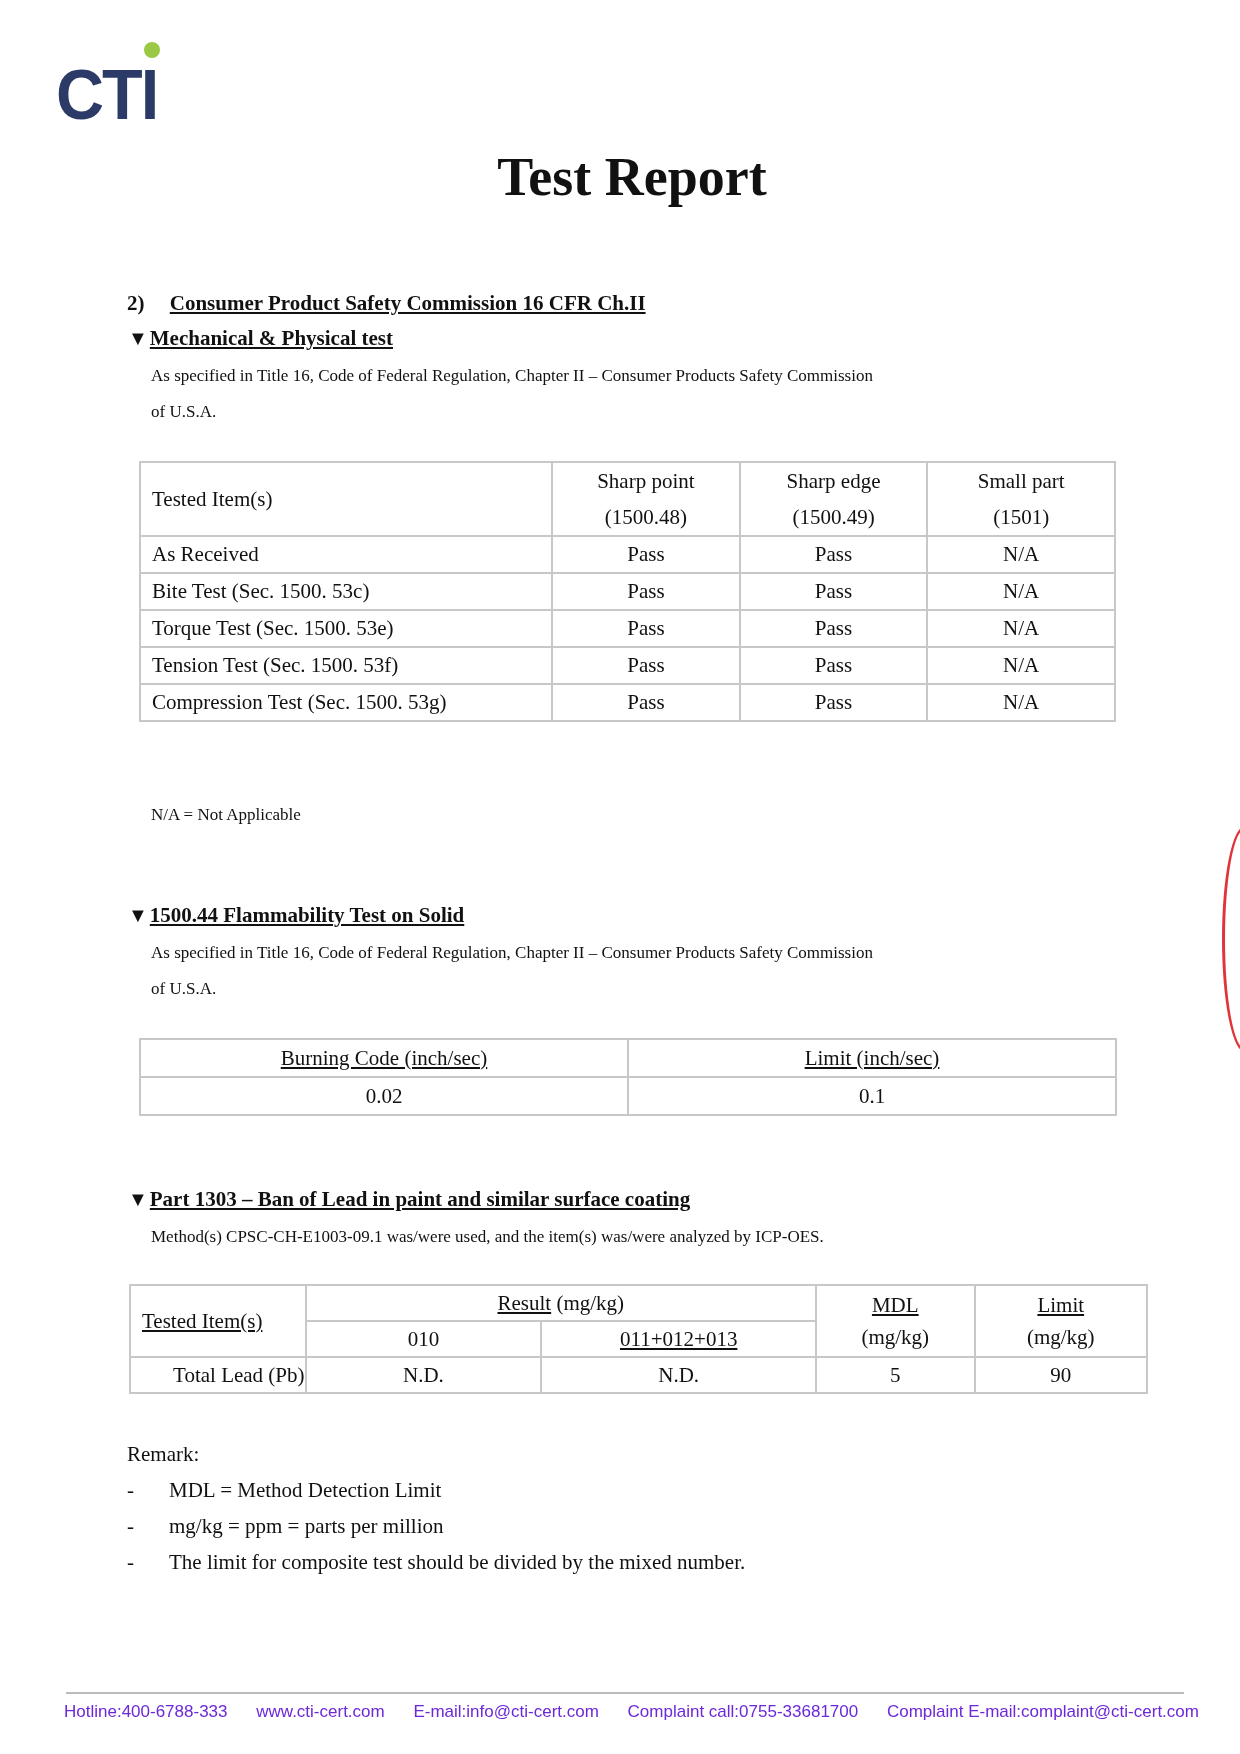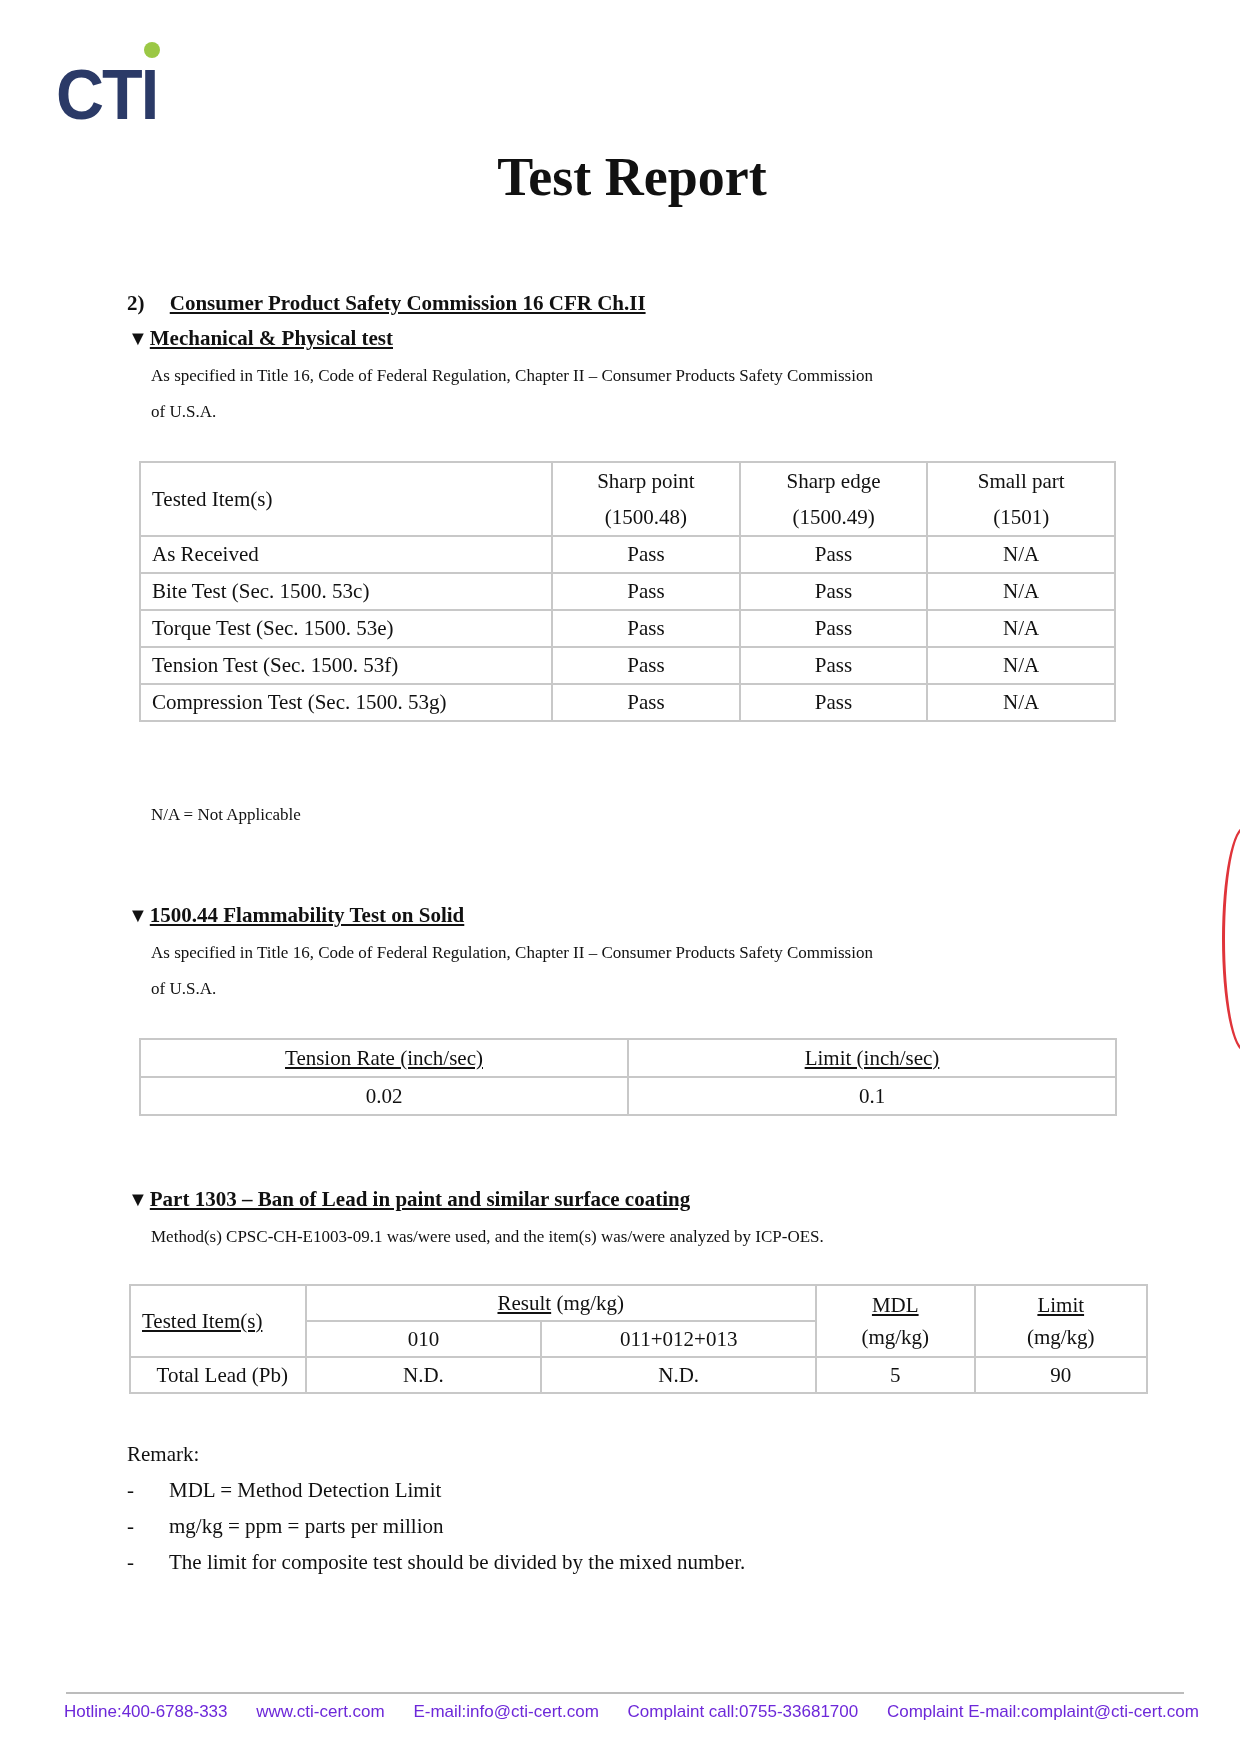--- a/index.html
+++ b/index.html
@@ -122,21 +122,21 @@
   <span class="tri">▼</span><span class="u">1500.44 Flammability Test on Solid</span>
 </div>
 <div class="abs para" style="left:151px; top:935px;">
   <div>As specified in Title 16, Code of Federal Regulation, Chapter II – Consumer Products Safety Commission</div>
   <div>of U.S.A.</div>
 </div>
 
 <table class="t2">
   <tbody>
       <tr>
-    <td style="width:50%;"><span class="ul">Tension Rate (inch/sec)</span></td>
+    <td style="width:50%;"><span class="ul">Burning Code (inch/sec)</span></td>
     <td><span class="ul">Limit (inch/sec)</span></td>
   </tr>
   <tr>
     <td>0.02</td>
     <td>0.1</td>
   </tr>
 </tbody>
   </table>
 
 <div class="abs sec-head" style="left:128px; top:1187px;">
@@ -153,24 +153,24 @@
           <div class="ul">MDL</div>
           <div>(mg/kg)</div>
         </td>
     <td rowspan="2" style="width:178px; line-height:32px;">
           <div class="ul">Limit</div>
           <div>(mg/kg)</div>
         </td>
   </tr>
   <tr>
     <td style="width:248px;">010</td>
-    <td style="width:284px;">011+012+013</td>
+    <td style="width:284px;text-decoration:underline;">011+012+013</td>
   </tr>
   <tr>
-    <td style="text-align:center; padding-left:9px;font-family:Liberation Serif, serif;">Total Lead (Pb)</td>
+    <td style="text-align:right; padding-left:9px;font-family:Liberation Serif, serif;">Total Lead (Pb)</td>
     <td>N.D.</td>
     <td>N.D.</td>
     <td>5</td>
     <td>90</td>
   </tr>
 </tbody>
   </table>
 
 <div class="abs remark" style="left:127px; top:1436px;">
   <div>Remark:</div>

